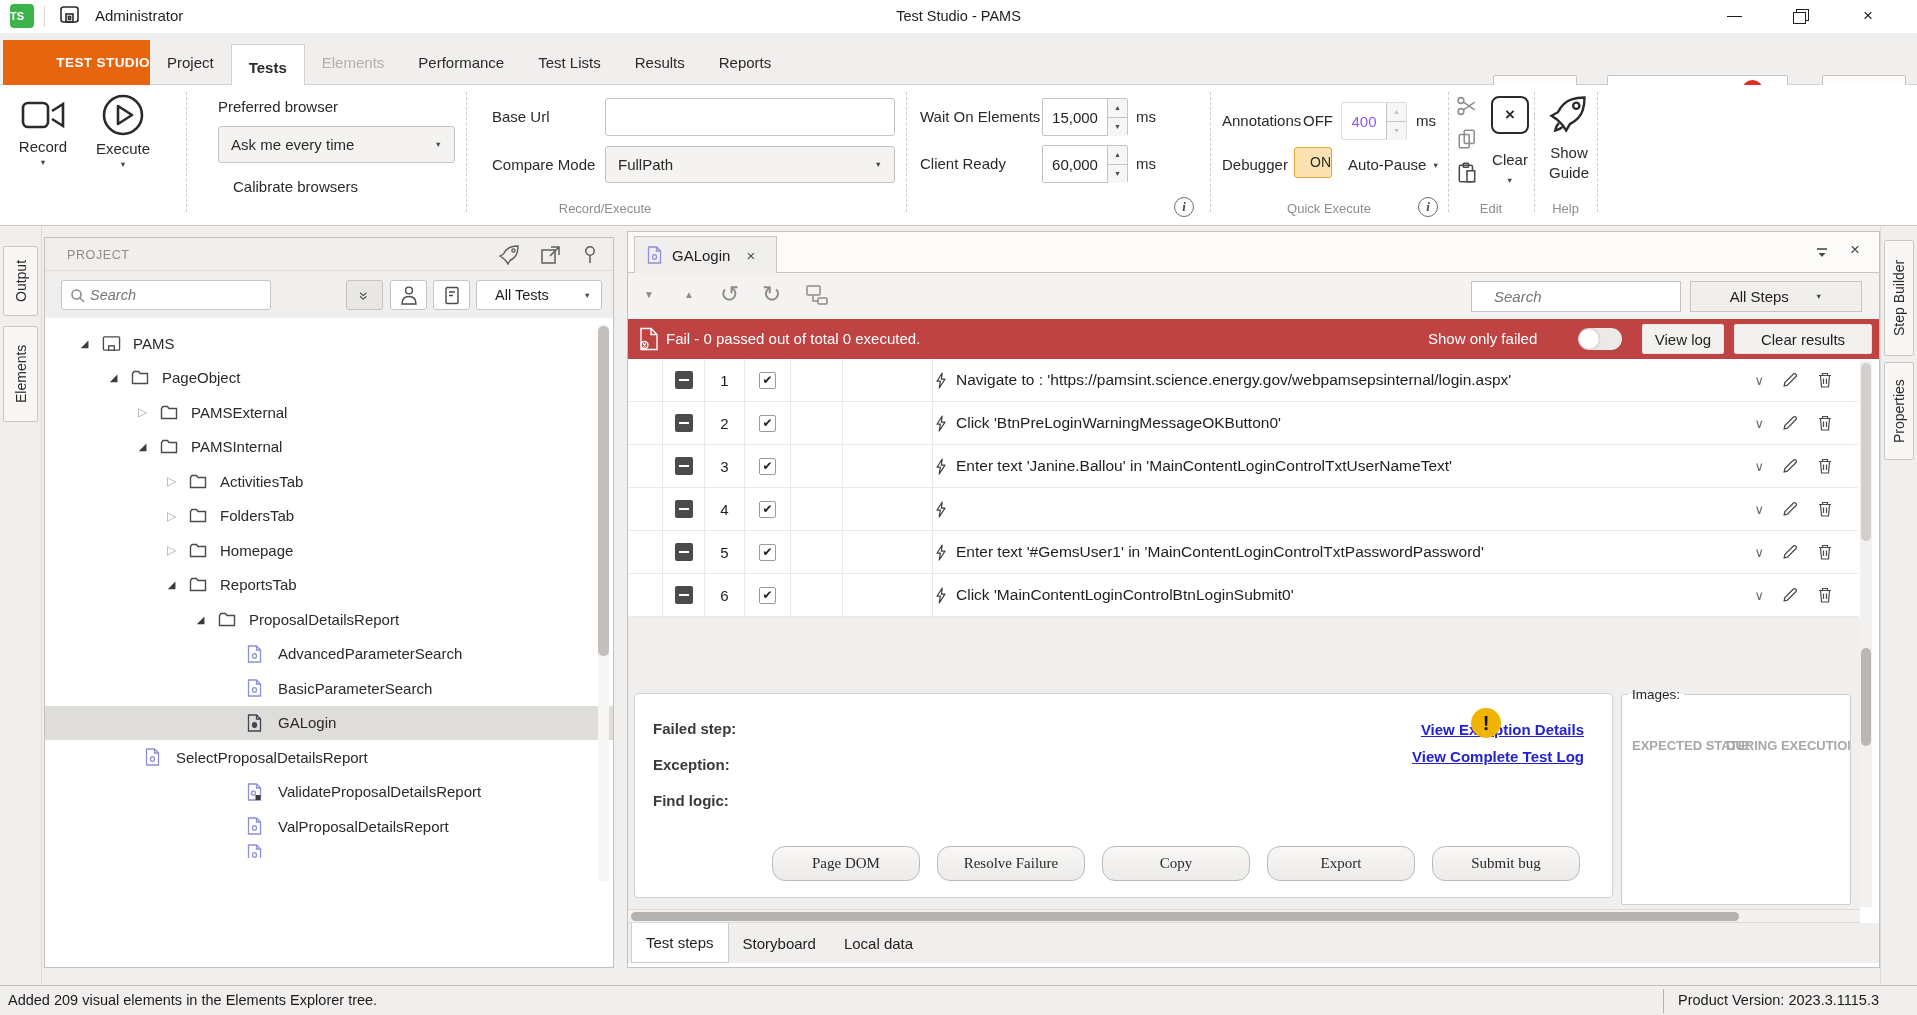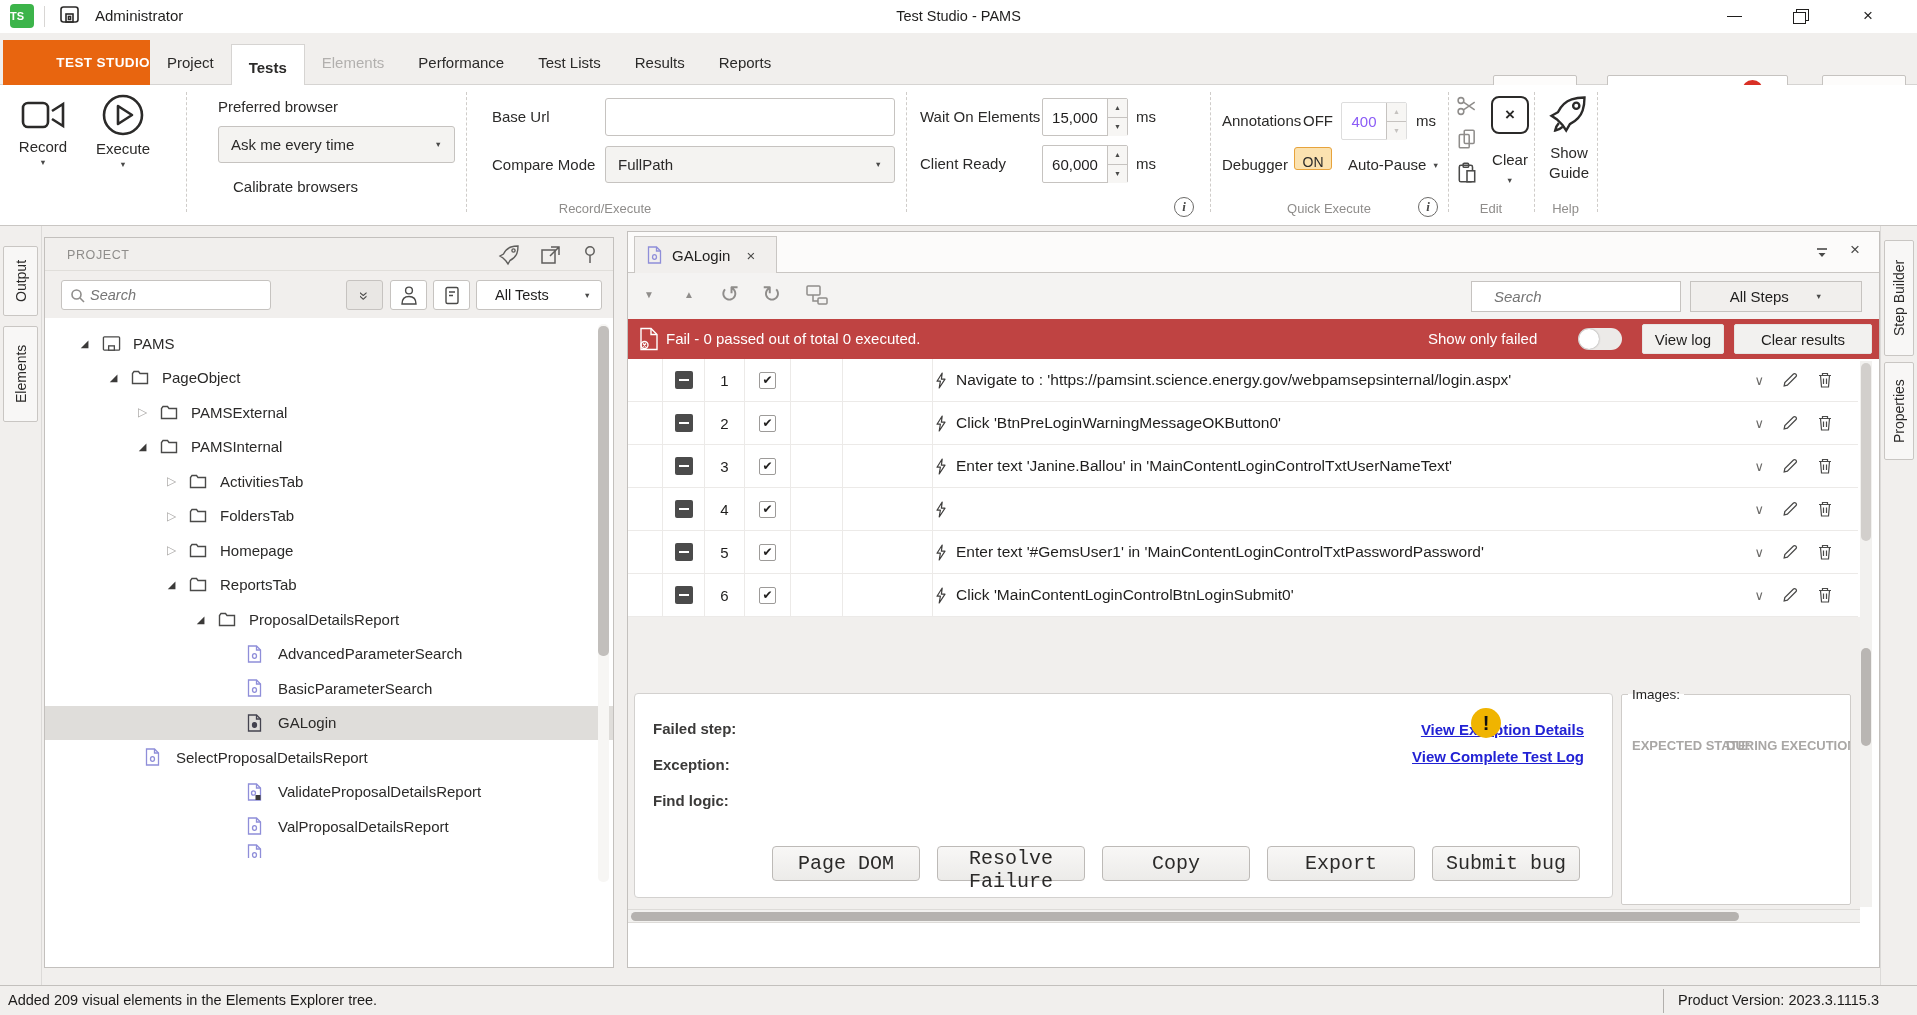--- a/index.html
+++ b/index.html
@@ -49,22 +49,22 @@
   .spinbox { position:absolute; height:38px; border:1px solid #c6c3c0; border-radius:2px; background:#fff; display:flex; }
   .spinbox .val { width:64px; font-size:15px; display:flex; align-items:center; justify-content:center; }
   .spin { width:20px; border-left:1px solid #c6c3c0; display:flex; flex-direction:column; }
   .spin div { flex:1; background:#f7f6f4; font-size:7px; color:#4a4a49; text-align:center; line-height:18px; }
   .spin div:first-child { border-bottom:1px solid #c6c3c0; }
   .spinbox.disabled { border-color:#ddd; } .spinbox.disabled .val { color:#8b5cf6; } .spinbox.disabled .spin div { color:#c5c2bf; }
   .grp-label { position:absolute; top:116px; font-size:13px; color:#8f8d8b; text-align:center; }
   .info-icon { position:absolute; width:20px; height:20px; border:1.3px solid #6b6a68; border-radius:50%;
                font-family:"Liberation Serif", serif; font-style:italic; font-weight:bold; font-size:13px; color:#4a4a49;
                text-align:center; line-height:18px; }
-  .debug-on { position:absolute; width:38px; height:23px; background:#fbe2b0; border:1px solid #e7a33c; border-radius:3px;
-              font-size:14px; text-align:center; line-height:29px; color:#2b2a29; }
+  .debug-on { position:absolute; width:38px; height:31px; background:#fbe2b0; border:1px solid #e7a33c; border-radius:3px;
+              font-size:14px; text-align:right; line-height:29px; color:#2b2a29; }
   .clear-x { position:absolute; width:38px; height:38px; border:2.2px solid #2b2a29; border-radius:8px; font-size:17px; font-weight:bold;
              text-align:center; line-height:34px; color:#2b2a29; }
   .mini-icon { position:absolute; }
 
   
   .side-strip { position:absolute; top:226px; height:759px; background:#f1efed; }
   .side-left { left:0; width:42px; border-right:1px solid #dcdad8; }
   .side-right { left:1880px; width:37px; border-left:1px solid #dcdad8; }
   .vtab { position:absolute; background:#f8f7f6; border:1px solid #c9c6c3; border-radius:2px;
           writing-mode:vertical-rl; transform:rotate(180deg); text-align:center;
@@ -138,21 +138,21 @@
   .v-lane .t1 { position:absolute; left:1px; top:2px; width:10px; height:178px; background:#d2cfcc; border-radius:5px; }
   .v-lane .t2 { position:absolute; left:1px; top:287px; width:10px; height:98px; background:#b9b6b3; border-radius:5px; }
 
   .results-zone { position:absolute; left:0; top:385px; width:1232px; height:292px; background:#f1efed; }
   .res-card { position:absolute; left:6px; top:76px; width:979px; height:205px; background:#fff; border:1px solid #d3d1cf; border-radius:4px;padding-left:13px; }
   .res-label { position:absolute; left:18px; font-size:15px; font-weight:bold; color:#3b3a39; }
   .res-link { position:absolute; right:28px; font-size:15px; font-weight:bold; color:#2222d4; text-decoration:underline; white-space:nowrap; }
   .warn-badge { position:absolute; left:836px; top:14px; width:30px; height:30px; border-radius:50%; background:#f0b400;
                 color:#111; font-weight:bold; font-size:20px; text-align:center; line-height:30px; z-index:5; }
   .res-btn { position:absolute; top:152px; width:148px; height:35px; background:linear-gradient(#f8f7f6,#ecebe9); border:1px solid #bdbab7;
-             border-radius:4px; font-size:20px; color:#2b2a29; font-family:Liberation Mono, monospace; }
+             border-radius:13px; font-size:15px; color:#2b2a29; font-family:Liberation Serif, serif; }
   .images-fs { position:absolute; left:993px; top:70px; width:230px; height:218px; border:1px solid #cfccc9; border-radius:2px; background:#fff;
                font-size:13.5px; color:#1f1e1d; overflow:hidden; }
   .images-fs legend { margin-left:6px; padding:0 4px; font-size:13.5px; }
   .ov-label { position:absolute; top:36px; font-size:13px; font-weight:bold; color:#a9a7a5; white-space:nowrap; }
 
   .h-scroll { position:absolute; left:0; top:677px; width:1232px; height:14px; background:#f2f1ef; border-top:1px solid #dddbd8; border-bottom:1px solid #dddbd8; }
   .h-scroll .thumb { position:absolute; left:3px; top:2px; width:1108px; height:9px; background:#b5b2af; border-radius:5px; }
 
   .bottom-tabs { position:absolute; left:0; top:691px; width:1251px; height:40px; background:#f1efed; display:flex; align-items:stretch; padding-left:3px; }
   .btab { padding:0 14px; font-size:15px; color:#1f1e1d; display:flex; align-items:center; }
@@ -843,20 +843,25 @@
         <legend>Images:</legend>
         <span class="ov-label" style="left:10px;">EXPECTED STATE:</span>
         <span class="ov-label" style="left:104px;">DURING EXECUTION:</span>
       </fieldset>
     </div>
 
     <div class="h-scroll">
         <div class="thumb"></div>
       </div>
 
+    <div class="bottom-tabs">
+        <div class="btab sel">Test steps</div>
+        <div class="btab">Storyboard</div>
+        <div class="btab">Local data</div>
+      </div>
   </div>
 
   <div class="statusbar">
     <div class="sb-msg">Added 209 visual elements in the Elements Explorer tree.</div>
     <div class="sb-div"></div>
     <div class="sb-ver">Product Version: 2023.3.1115.3</div>
   </div>
 
 </div>
 

